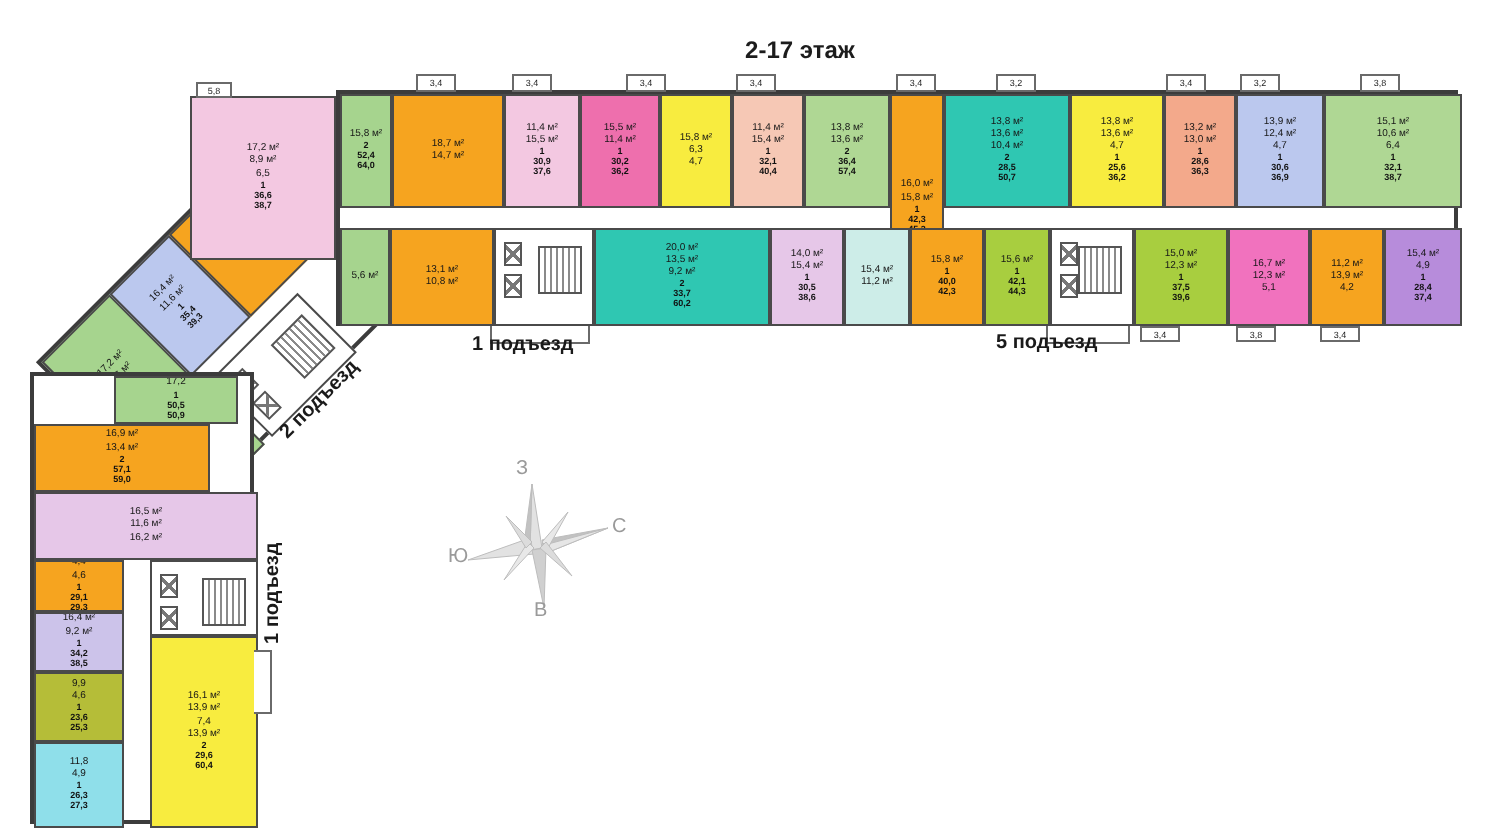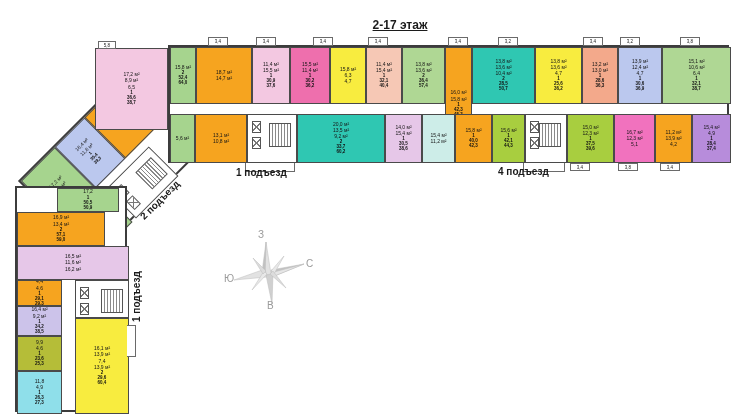--- a/index.html
+++ b/index.html
@@ -1,19 +1,19 @@
 <!DOCTYPE html>
 <html><head>
 <meta charset="utf-8">
 <style>
   html,body{margin:0;padding:0;}
   body{width:750px;height:415px;position:relative;background:#ffffff;
        font-family:"Liberation Sans",sans-serif;overflow:hidden;}
   .title{position:absolute;left:300px;top:18px;width:200px;text-align:center;
-         font-size:12px;font-weight:bold;color:#1c1c1c;text-decoration:underline;}
+         font-size:12px;font-weight:bold;color:#1c1c1c;}
   .wing{position:absolute;background:#fff;border:2px solid #3c3c3c;box-sizing:border-box;}
   #diag-wing{left:-26px;top:75px;width:150px;height:108px;
              transform:rotate(-45deg);transform-origin:100% 0;}
   #top-wing{left:168px;top:45px;width:561px;height:118px;}
   #vert-wing{left:15px;top:186px;width:112px;height:226px;}
   .apt{position:absolute;border:1px solid #4a4a4a;box-sizing:border-box;
        display:flex;flex-direction:column;align-items:center;justify-content:center;
        gap:1px;overflow:hidden;}
   .lab{font-size:5px;line-height:1.05;color:#161616;white-space:nowrap;}
   .typ{font-size:4.5px;font-weight:bold;color:#111;white-space:pre-line;
@@ -323,21 +323,21 @@
     </div>
   </div>
 
 <div class="canopy" style="left:245px;top:163px;width:50px;height:9px;"></div>
 <div class="canopy" style="left:523px;top:163px;width:42px;height:9px;"></div>
 <div class="canopy" style="left:127px;top:325px;width:9px;height:32px;border-top:1px solid #6a6a6a;border-left:none;"></div>
 
 <div class="entr" id="entr-1">1 подъезд</div>
 <div class="entr" id="entr-2">2 подъезд</div>
 <div class="entr" id="entr-3">1 подъезд</div>
-<div class="entr" id="entr-4">4 подъезд</div>
+<div class="entr" id="entr-4">5 подъезд</div>
 
 <div class="compass">
   <svg width="96" height="86" viewBox="0 0 96 86">
     <g stroke="#bdbdbd" stroke-width="0.5">
       <path d="M44,14 L49,46 L43,47 Z" fill="#e2e2e2"></path>
       <path d="M44,14 L43,47 L40,44 Z" fill="#c2c2c2"></path>
       <path d="M82,36 L49,42 L50,49 Z" fill="#c2c2c2"></path>
       <path d="M82,36 L50,49 L52,44 Z" fill="#e6e6e6"></path>
       <path d="M12,52 L43,41 L45,49 Z" fill="#e2e2e2"></path>
       <path d="M50,76 L44,47 L51,46 Z" fill="#d0d0d0"></path>

